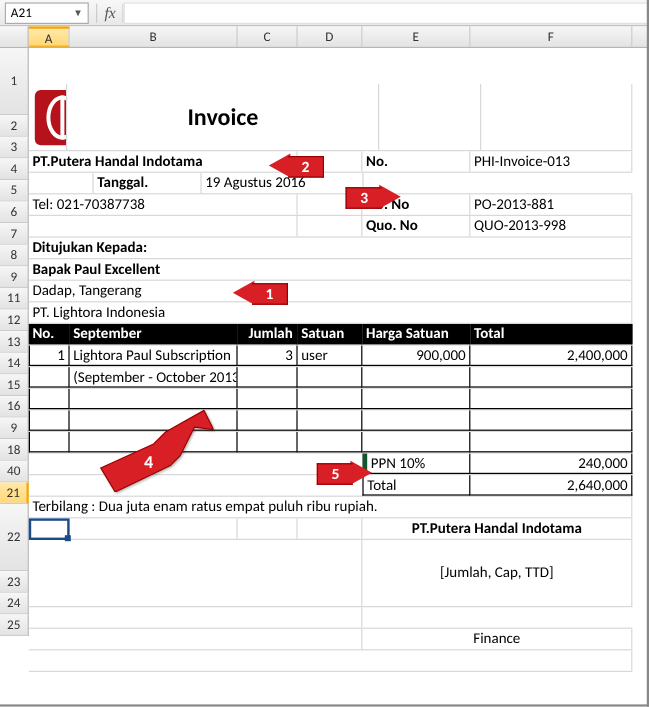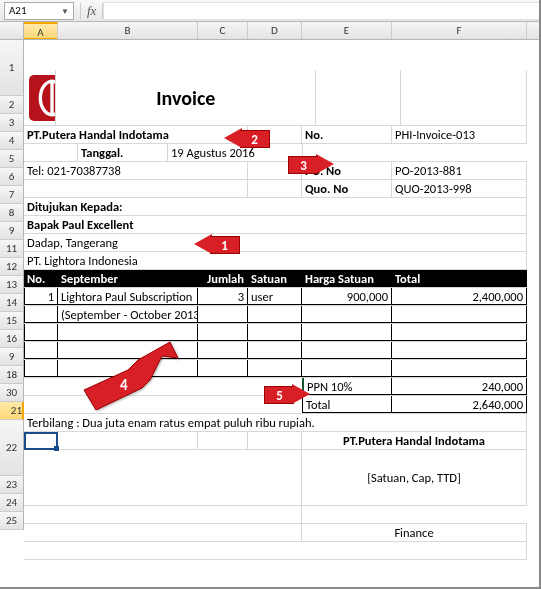--- a/index.html
+++ b/index.html
@@ -17,21 +17,21 @@
   .colA { width:34px; background:linear-gradient(#ffe9a8,#ffd877); border-top:2px solid #f5a600; border-bottom:1px solid #f5a600; }
   .colB { width:140px; }
   .colC { width:50px; }
   .colD { width:54px; }
   .colE { width:90px; }
   .colF { width:135px; }
   .body { display:flex; }
   .row-headers { width:24px; }
   .row-h { height:18px; border-bottom:1px solid #ccc; border-right:1px solid #b5b5b5; background:linear-gradient(#f6f6f6,#e3e3e3); text-align:center; font-size:11px; color:#333; line-height:18px; }
   .row-h.tall { height:56px; line-height:56px; }
-  .row-h.sel { background:linear-gradient(#ffe9a8,#ffd877); border-right:2px solid #f5a600;text-align:right; }
+  .row-h.sel { background:linear-gradient(#ffe9a8,#ffd877); border-right:2px solid #f5a600; }
   .sheet { position:relative; width:503px;margin-top:30px; }
   .r { display:flex; height:18px; border-bottom:1px solid #d8d8d8; }
   .r.tall { height:56px; }
   .c { border-right:1px solid #d8d8d8; padding:1px 3px; overflow:hidden; white-space:nowrap; font-size:12.5px; }
   .cA{width:34px}.cB{width:140px}.cC{width:50px}.cD{width:54px}.cE{width:90px}.cF{width:135px}
   .title { font-weight:bold; font-size:20px; text-align:center; width:100%; }
   .bold { font-weight:bold; }
   .right { text-align:right; }
   .center { text-align:center; }
   .logo { width:46px; height:46px; background:#b5121b; border-radius:5px; display:flex; align-items:center; justify-content:center; margin:4px 0 0 2px; }
@@ -89,21 +89,21 @@
       <div class="row-h">8</div>
       <div class="row-h">9</div>
       <div class="row-h">11</div>
       <div class="row-h">12</div>
       <div class="row-h">13</div>
       <div class="row-h">14</div>
       <div class="row-h">15</div>
       <div class="row-h">16</div>
       <div class="row-h">9</div>
       <div class="row-h">18</div>
-      <div class="row-h">30</div>
+      <div class="row-h">40</div>
       <div class="row-h sel">21</div>
       <div class="row-h tall">22</div>
       <div class="row-h">23</div>
       <div class="row-h">24</div>
       <div class="row-h">25</div>
     </div>
     <div class="sheet">
 
       <div class="r tall">
         <div class="c cA">
@@ -209,21 +209,21 @@
           <div class="c cD"></div>
           <div class="c cE"></div>
           <div class="c cF"></div>
       </div>
 
       <div class="r tbl">
         <div class="c cA" style="border:none"></div>
           <div class="c cB" style="border:none"></div>
           <div class="c cC" style="border:none"></div>
           <div class="c cD" style="border:none"></div>
-        <div class="c cE" style="border-left:2px solid #14532d">PPN 10%</div>
+        <div class="c cE" style="border-left:4px solid #14532d">PPN 10%</div>
         <div class="c cF right">240,000</div>
       </div>
 
       <div class="r tbl">
         <div class="c cA" style="border:none"></div>
           <div class="c cB" style="border:none"></div>
           <div class="c cC" style="border:none"></div>
           <div class="c cD" style="border:none"></div>
         <div class="c cE" style="border-left:1px solid #000">Total</div>
         <div class="c cF right">2,640,000</div>
@@ -236,21 +236,21 @@
       <div class="r">
         <div class="c cA"></div>
         <div class="c cB"></div>
         <div class="c cC"></div>
         <div class="c cD"></div>
         <div class="c bold center" style="width:225px">PT.Putera Handal Indotama</div>
       </div>
 
       <div class="r tall">
         <div class="c" style="width:278px"></div>
-        <div class="c center" style="width:225px; display:flex; align-items:center; justify-content:center;">[Satuan, Cap, TTD]</div>
+        <div class="c center" style="width:225px; display:flex; align-items:center; justify-content:center;">[Jumlah, Cap, TTD]</div>
       </div>
 
       <div class="r">
         <div class="c" style="width:278px"></div>
       </div>
 
       <div class="r">
         <div class="c" style="width:278px"></div>
         <div class="c center" style="width:225px">Finance</div>
       </div>

